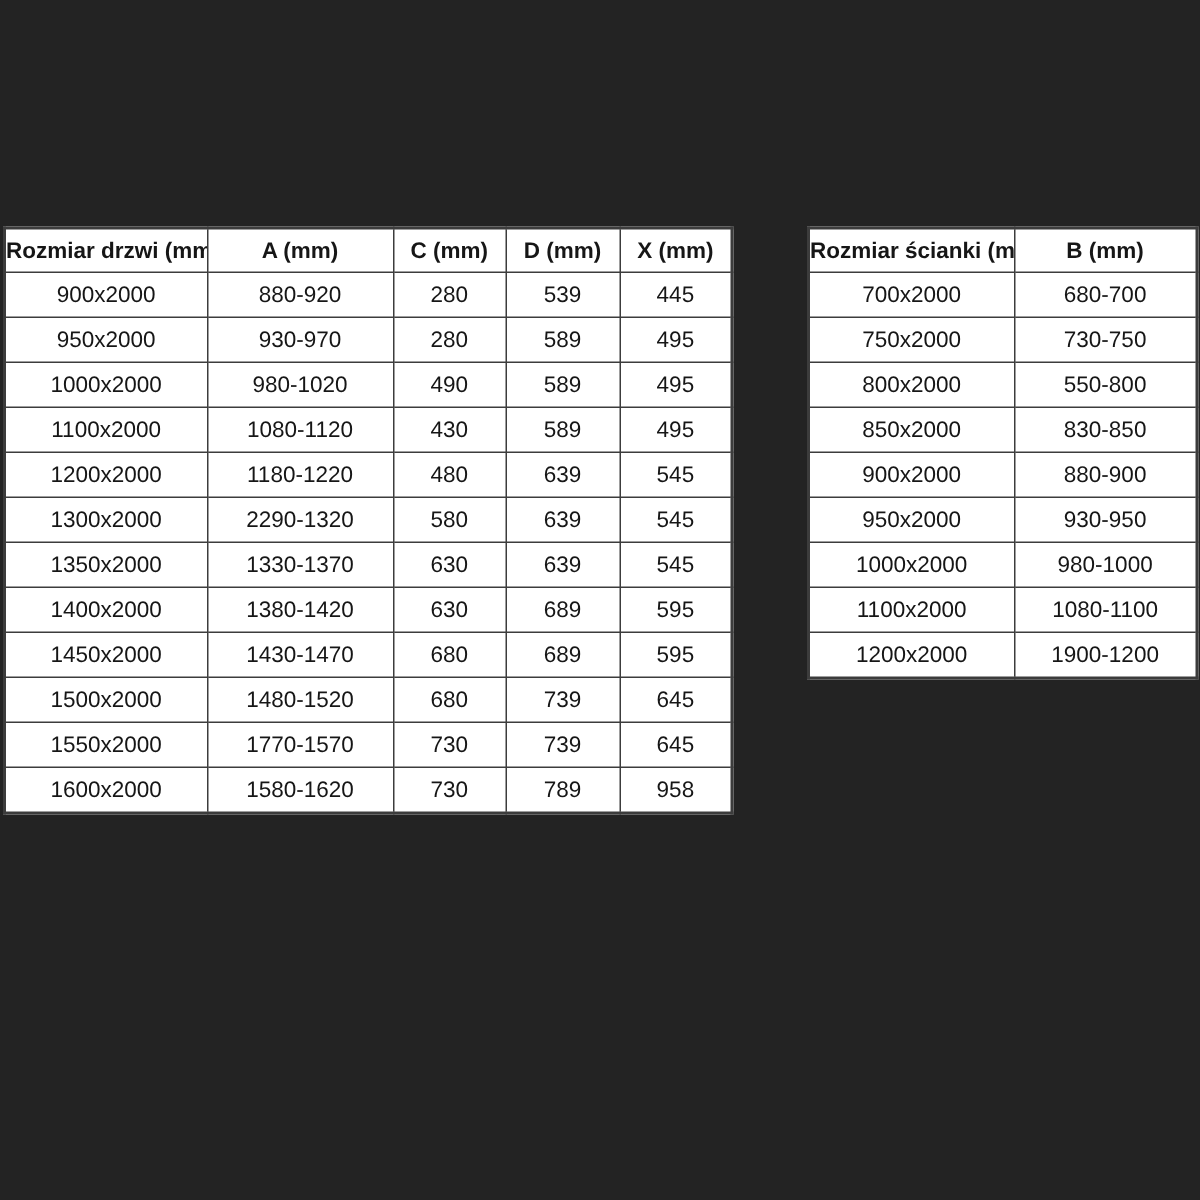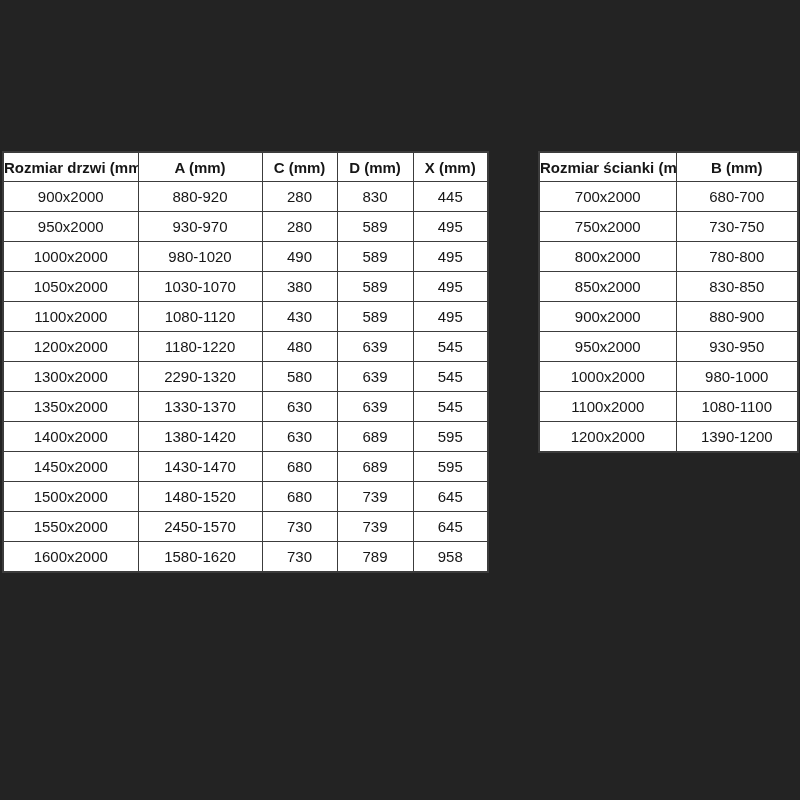--- a/index.html
+++ b/index.html
@@ -68,45 +68,38 @@
         <th>C (mm)</th>
         <th>D (mm)</th>
         <th>X (mm)</th>
       </tr>
   </thead>
   <tbody>
       <tr>
         <td>900x2000</td>
         <td>880-920</td>
         <td>280</td>
-        <td>830</td>
+        <td>539</td>
         <td>445</td>
       </tr>
       <tr>
         <td>950x2000</td>
         <td>930-970</td>
         <td>280</td>
         <td>589</td>
         <td>495</td>
       </tr>
       <tr>
         <td>1000x2000</td>
         <td>980-1020</td>
         <td>490</td>
         <td>589</td>
         <td>495</td>
       </tr>
       <tr>
-        <td>1050x2000</td>
-        <td>1030-1070</td>
-        <td>380</td>
-        <td>589</td>
-        <td>495</td>
-      </tr>
-      <tr>
         <td>1100x2000</td>
         <td>1080-1120</td>
         <td>430</td>
         <td>589</td>
         <td>495</td>
       </tr>
       <tr>
         <td>1200x2000</td>
         <td>1180-1220</td>
         <td>480</td>
@@ -143,21 +136,21 @@
       </tr>
       <tr>
         <td>1500x2000</td>
         <td>1480-1520</td>
         <td>680</td>
         <td>739</td>
         <td>645</td>
       </tr>
       <tr>
         <td>1550x2000</td>
-        <td>2450-1570</td>
+        <td>1770-1570</td>
         <td>730</td>
         <td>739</td>
         <td>645</td>
       </tr>
       <tr>
         <td>1600x2000</td>
         <td>1580-1620</td>
         <td>730</td>
         <td>789</td>
         <td>958</td>
@@ -180,21 +173,21 @@
       <tr>
         <td>700x2000</td>
         <td>680-700</td>
       </tr>
       <tr>
         <td>750x2000</td>
         <td>730-750</td>
       </tr>
       <tr>
         <td>800x2000</td>
-        <td>780-800</td>
+        <td>550-800</td>
       </tr>
       <tr>
         <td>850x2000</td>
         <td>830-850</td>
       </tr>
       <tr>
         <td>900x2000</td>
         <td>880-900</td>
       </tr>
       <tr>
@@ -204,16 +197,16 @@
       <tr>
         <td>1000x2000</td>
         <td>980-1000</td>
       </tr>
       <tr>
         <td>1100x2000</td>
         <td>1080-1100</td>
       </tr>
       <tr>
         <td>1200x2000</td>
-        <td>1390-1200</td>
+        <td>1900-1200</td>
       </tr>
     </tbody>
 </table>
 
 </body></html>

